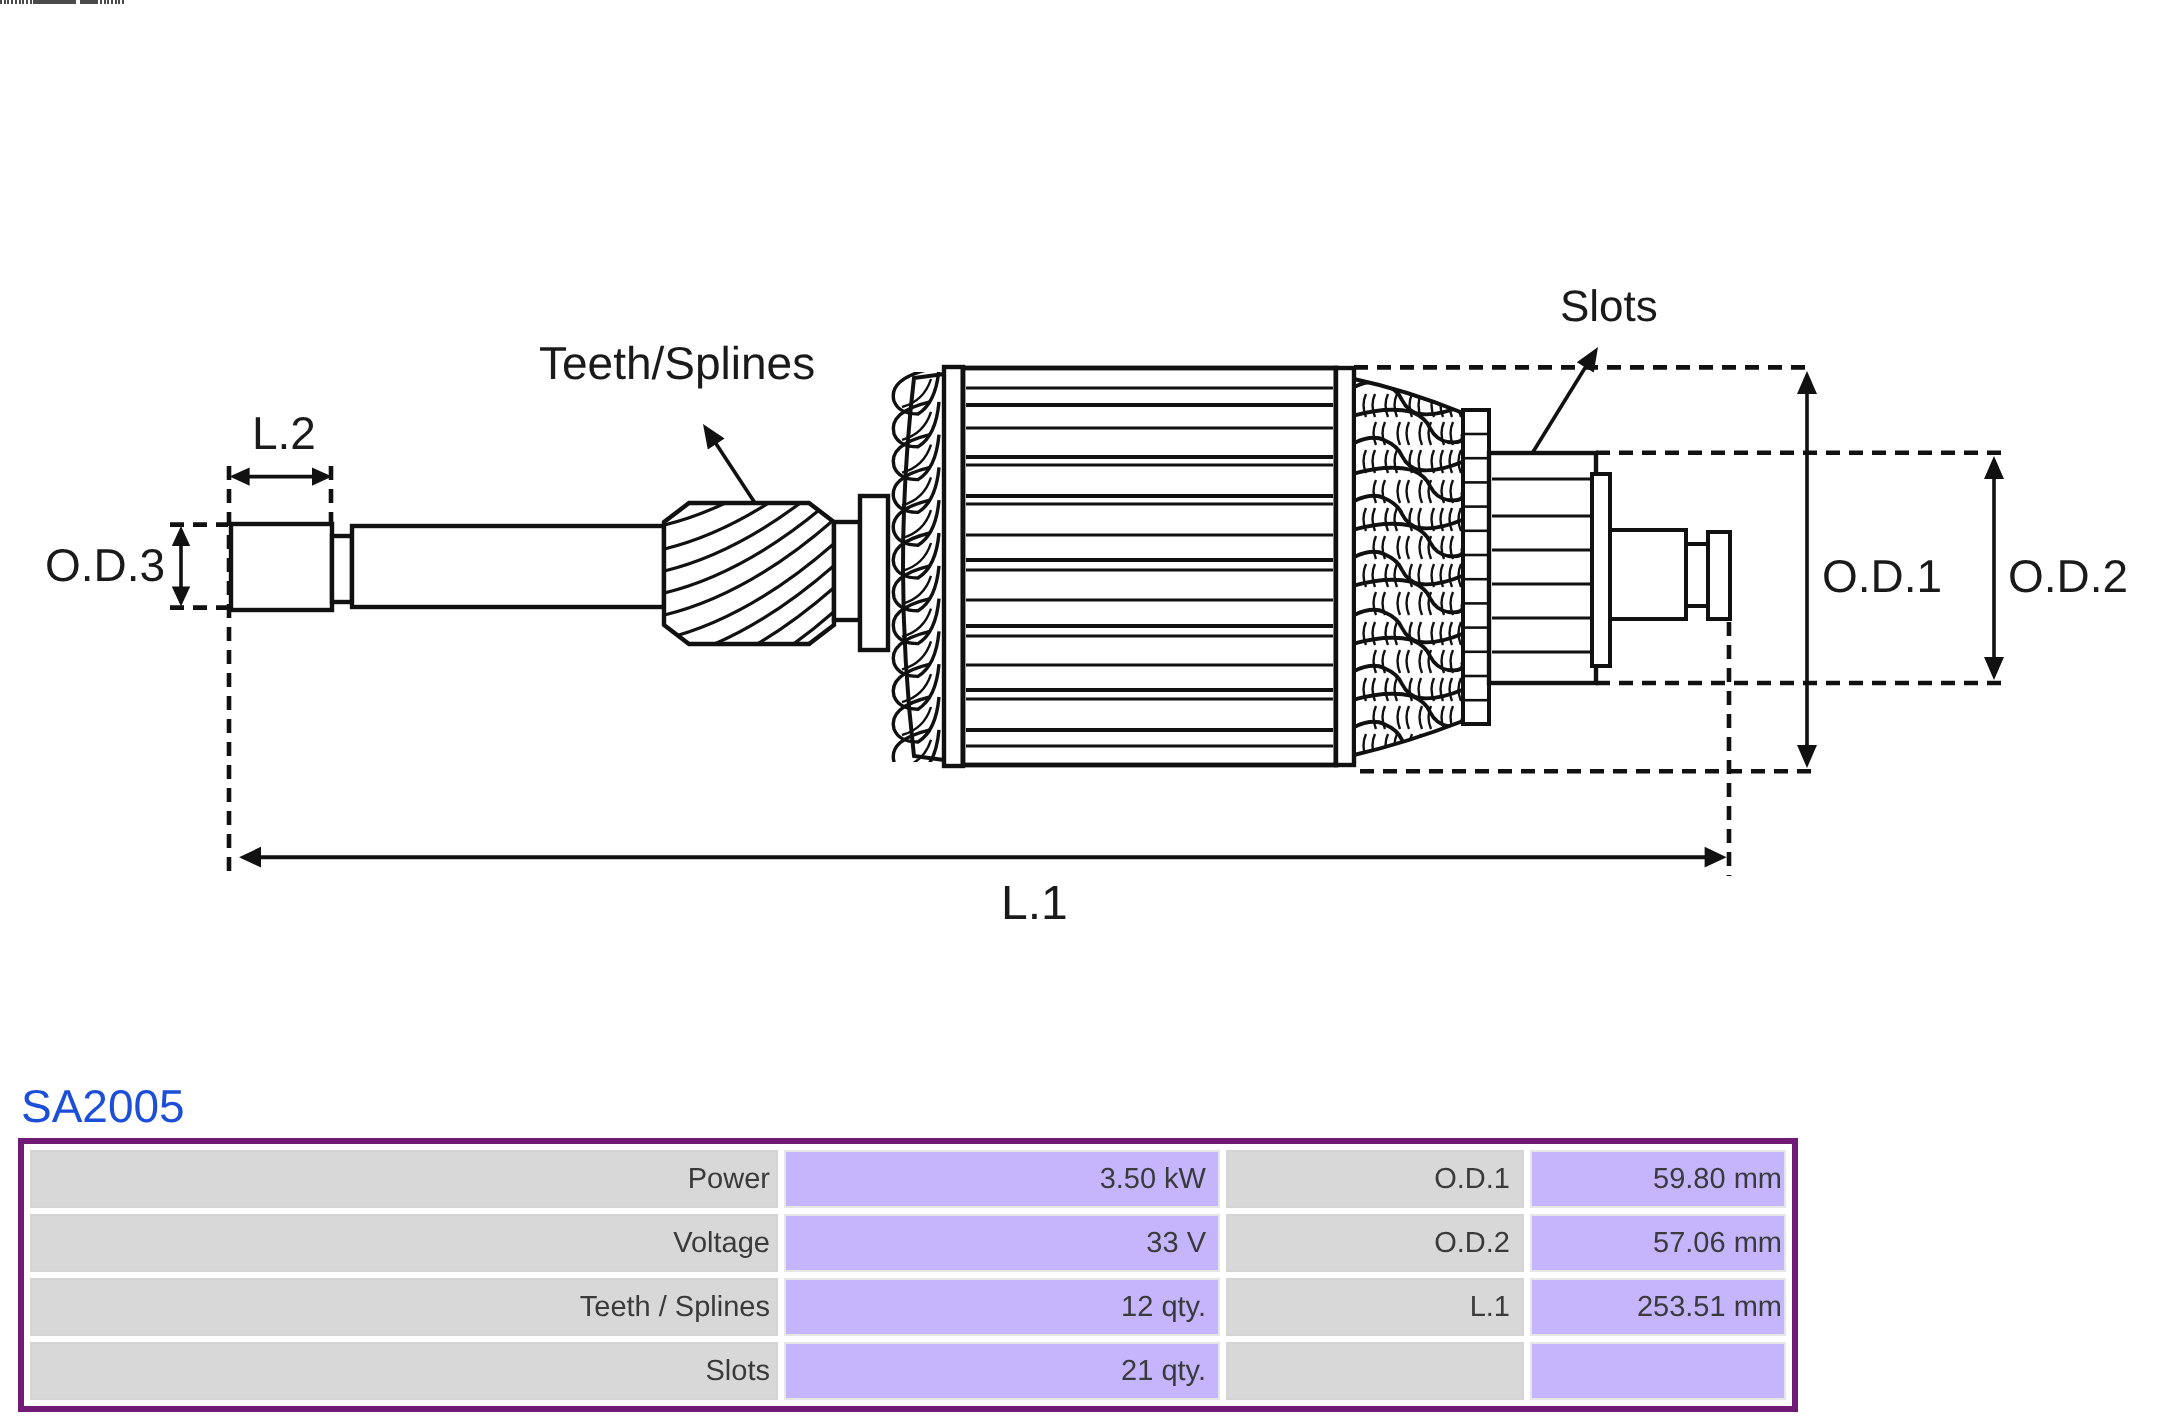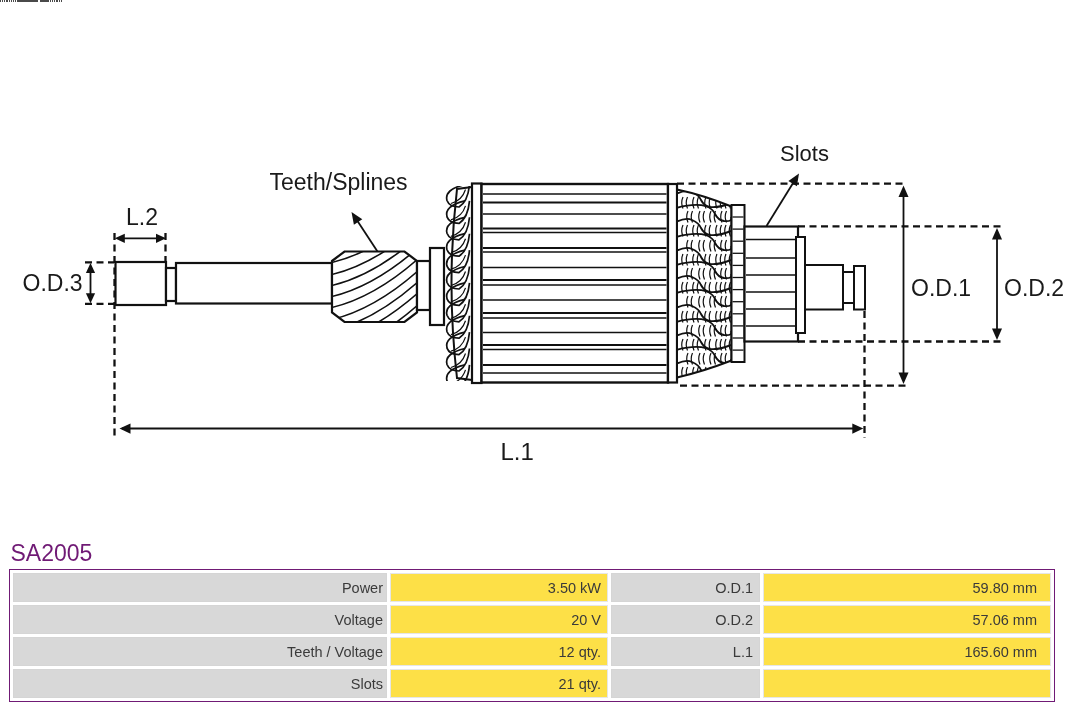--- a/index.html
+++ b/index.html
@@ -1,24 +1,24 @@
 <!DOCTYPE html>
 <html><head><meta charset="utf-8">
 <style>
 html,body{margin:0;padding:0;background:#fff;width:1080px;height:709px;overflow:hidden}
 body{font-family:"Liberation Sans",sans-serif;position:relative}
 .topdash{position:absolute;top:0;height:2px;background:#4a4a4a}
 .topdots{position:absolute;top:0;height:2px;background:repeating-linear-gradient(90deg,#4a4a4a 0 1px,rgba(255,255,255,0) 1px 1.85px)}
-#pn{position:absolute;left:10.5px;top:539.5px;font-size:23px;color:#701a75}
-table{position:absolute;left:9px;top:569px;width:1046px;border-collapse:separate;border-spacing:3px;border:1px solid #701a75;table-layout:fixed}
+#pn{position:absolute;left:10.5px;top:539.5px;font-size:23px;color:#1d4ed8}
+table{position:absolute;left:9px;top:569px;width:890px;border-collapse:separate;border-spacing:3px;border:3px solid #701a75;table-layout:fixed}
 td{height:29px;box-sizing:border-box;font-size:14.5px;color:#3a3a3a;text-align:right;padding:0 6px 0 0;vertical-align:middle}
 td:first-child{padding-right:3px}
-td:last-child{padding-right:13px}
+td:last-child{padding-right:1px}
 td.g{background:#d8d8d8;border:1px solid #d5d5d5}
-td.w{background:#fde047;border:1px solid #e6e6e6}
+td.w{background:#c4b5fd;border:1px solid #e6e6e6}
 </style></head>
 <body>
 <div class="topdots" style="left:0;width:16.5px"></div>
 <div class="topdash" style="left:16.5px;width:21px"></div>
 <div class="topdash" style="left:40px;width:8.5px"></div>
 <div class="topdots" style="left:50px;width:13px"></div>
 <svg width="1080" height="530" viewBox="0 0 1080 530" style="position:absolute;left:0;top:0" font-family="Liberation Sans, sans-serif">
     <rect x="115.5" y="262" width="50.5" height="43" fill="#fff" stroke="#111" stroke-width="2.2"></rect>
 <rect x="166" y="268" width="10" height="33" fill="#fff" stroke="#111" stroke-width="2.2"></rect>
 <rect x="176" y="263" width="156" height="40.5" fill="#fff" stroke="#111" stroke-width="2.2"></rect>
@@ -296,29 +296,29 @@
     </colgroup>
     <tbody>
       <tr>
         <td class="g">Power</td>
         <td class="w">3.50 kW</td>
         <td class="g">O.D.1</td>
         <td class="w">59.80 mm</td>
       </tr>
       <tr>
         <td class="g">Voltage</td>
-        <td class="w">20 V</td>
+        <td class="w">33 V</td>
         <td class="g">O.D.2</td>
         <td class="w">57.06 mm</td>
       </tr>
       <tr>
-        <td class="g">Teeth / Voltage</td>
+        <td class="g">Teeth / Splines</td>
         <td class="w">12 qty.</td>
         <td class="g">L.1</td>
-        <td class="w">165.60 mm</td>
+        <td class="w">253.51 mm</td>
       </tr>
       <tr>
         <td class="g">Slots</td>
         <td class="w">21 qty.</td>
         <td class="g"></td>
         <td class="w"></td>
       </tr>
     </tbody>
   </table>
 </body></html>

